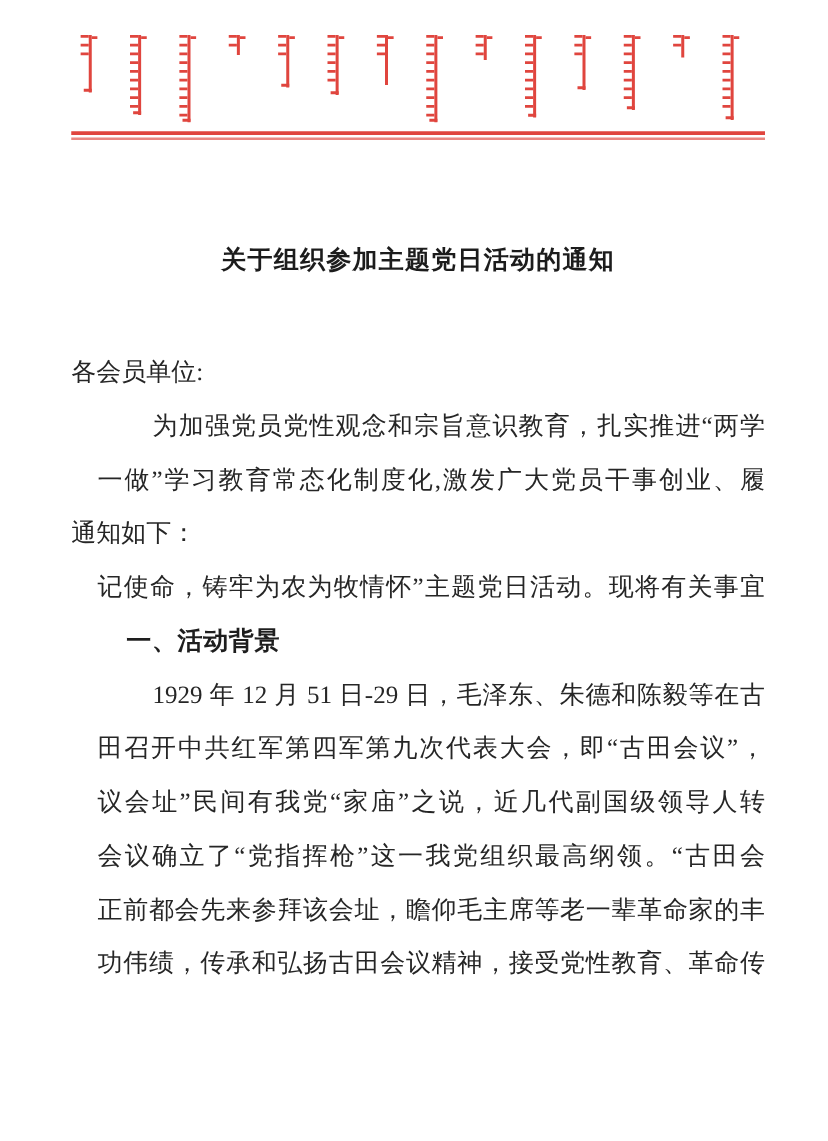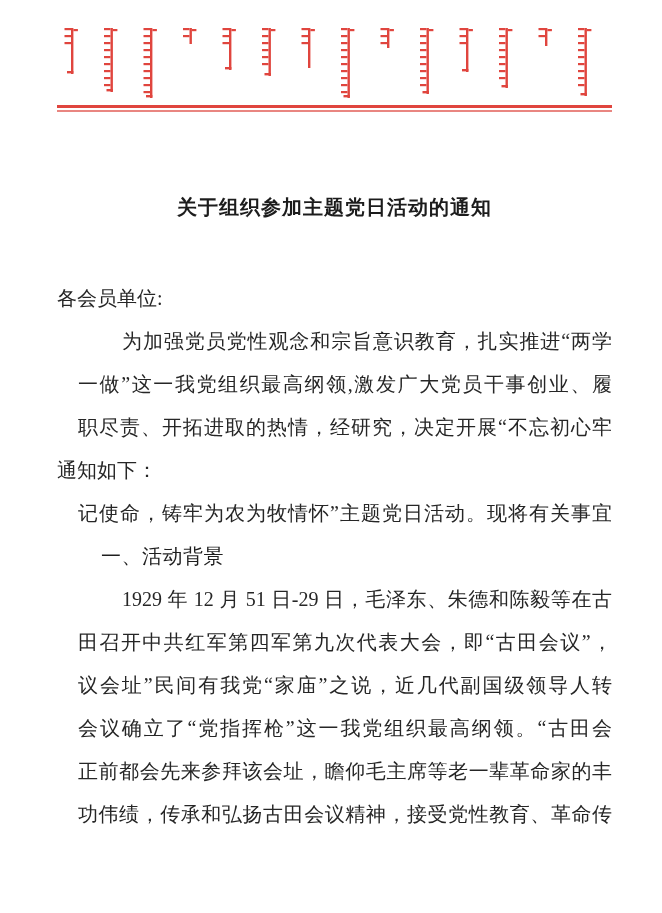--- a/index.html
+++ b/index.html
@@ -61,21 +61,21 @@
   }
   .line.justify {
     white-space: normal;
     text-align: justify;
     text-align-last: justify;
     margin-left: 21px;
   }
   .line.indent { text-indent: 44px; }
   .line.heading {
     font-family: "Liberation Sans", "DejaVu Sans", sans-serif;
-    font-weight: 400;
+    font-weight: 700;
     letter-spacing: 0.5px;
     color: #1e1e1e;
   }
 </style>
 </head>
 <body>
 
 <div class="page">
   <div class="content">
 
@@ -205,22 +205,21 @@
       <div class="thick" style="background: rgb(224, 69, 62);"></div>
       <div class="gap"></div>
       <div class="thin" style="background: rgb(233, 134, 129);"></div>
     </div>
 
     <div class="doc-title">关于组织参加主题党日活动的通知</div>
 
     <div class="body-text" id="body-lines">
         <div class="line ">各会员单位:</div>
         <div class="line justify indent">为加强党员党性观念和宗旨意识教育，扎实推进“两学</div>
-        <div class="line justify">一做”这一我党组织最高纲领,激发广大党员干事创业、履</div>
-        <div class="line justify">职尽责、开拓进取的热情，经研究，决定开展“不忘初心牢</div>
+        <div class="line justify">一做”学习教育常态化制度化,激发广大党员干事创业、履</div>
         <div class="line ">通知如下：</div>
         <div class="line justify">记使命，铸牢为农为牧情怀”主题党日活动。现将有关事宜</div>
         <div class="line  heading indent">一、活动背景</div>
         <div class="line justify indent">1929 年 12 月 51 日-29 日，毛泽东、朱德和陈毅等在古</div>
         <div class="line justify">田召开中共红军第四军第九次代表大会，即“古田会议”，</div>
         <div class="line justify">议会址”民间有我党“家庙”之说，近几代副国级领导人转</div>
         <div class="line justify">会议确立了“党指挥枪”这一我党组织最高纲领。“古田会</div>
         <div class="line justify">正前都会先来参拜该会址，瞻仰毛主席等老一辈革命家的丰</div>
         <div class="line justify">功伟绩，传承和弘扬古田会议精神，接受党性教育、革命传</div>
       </div>

